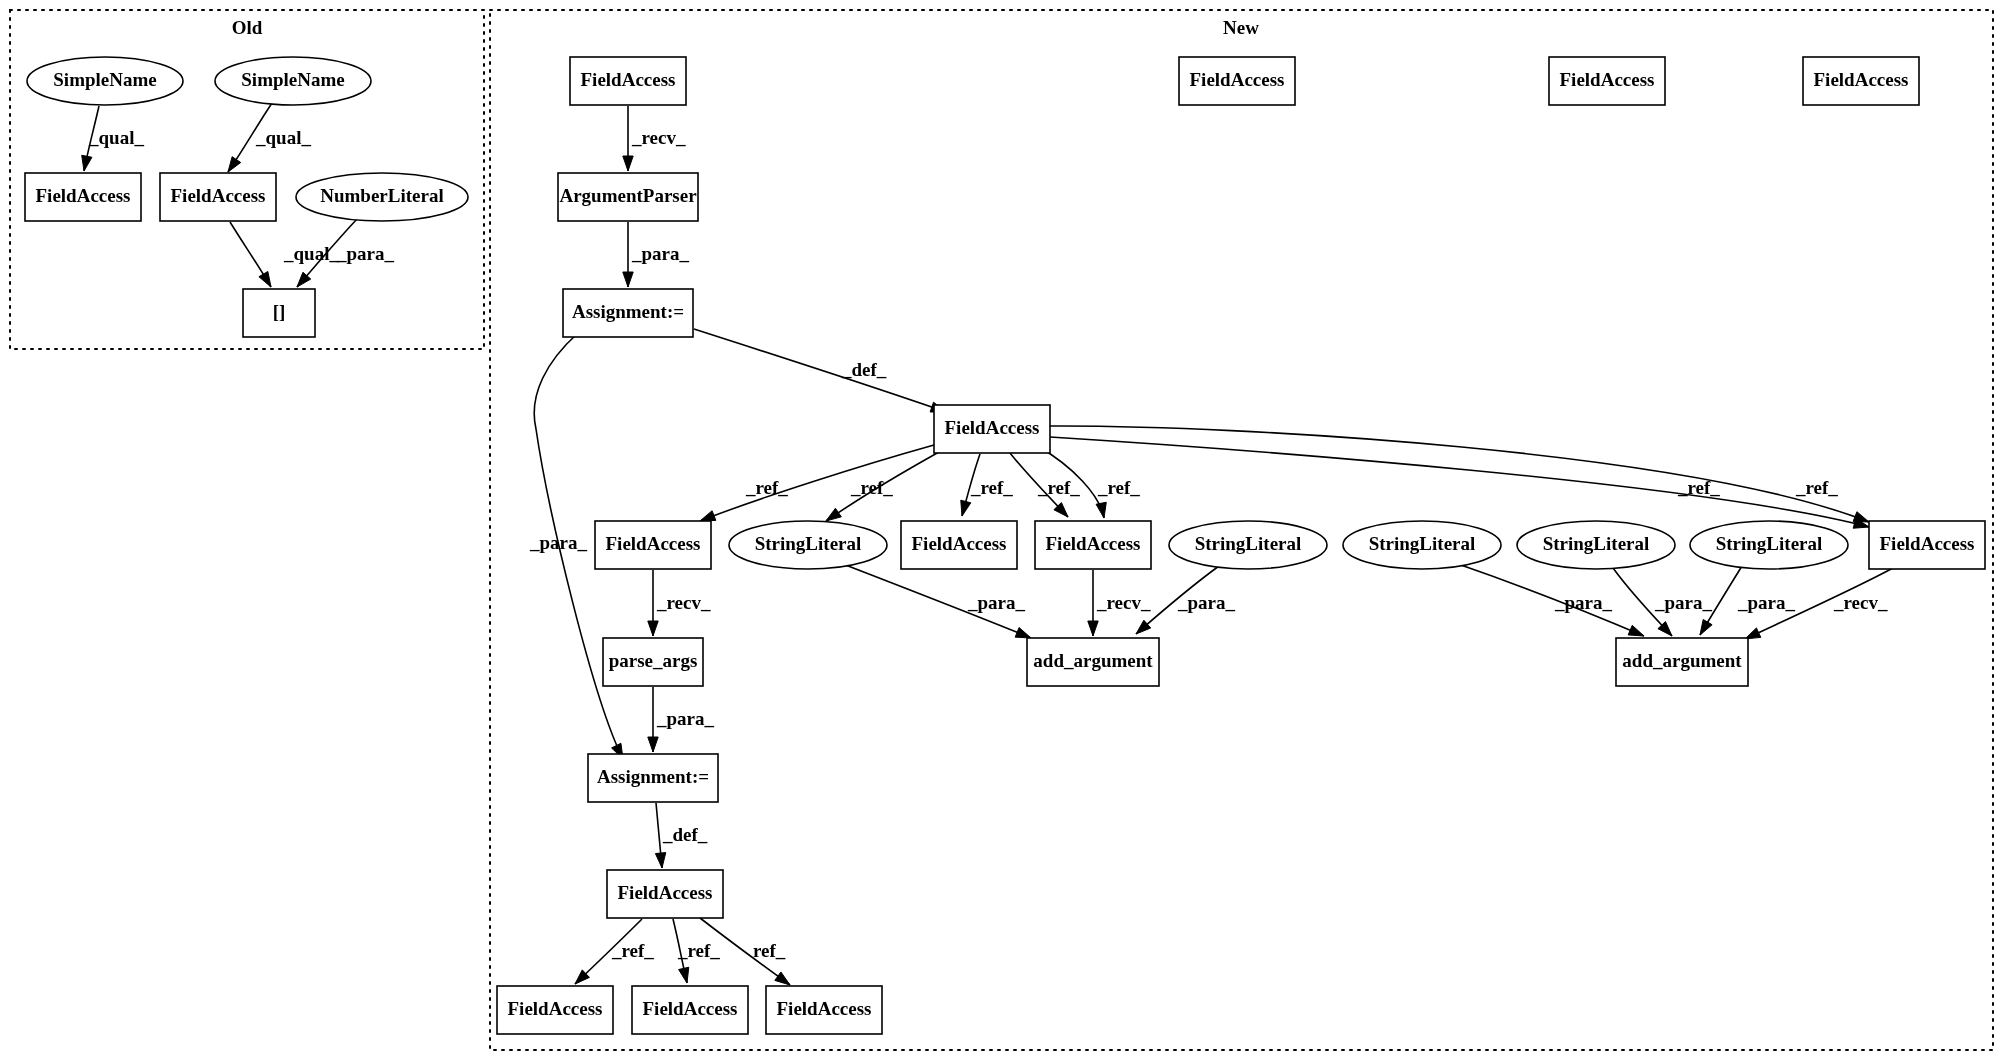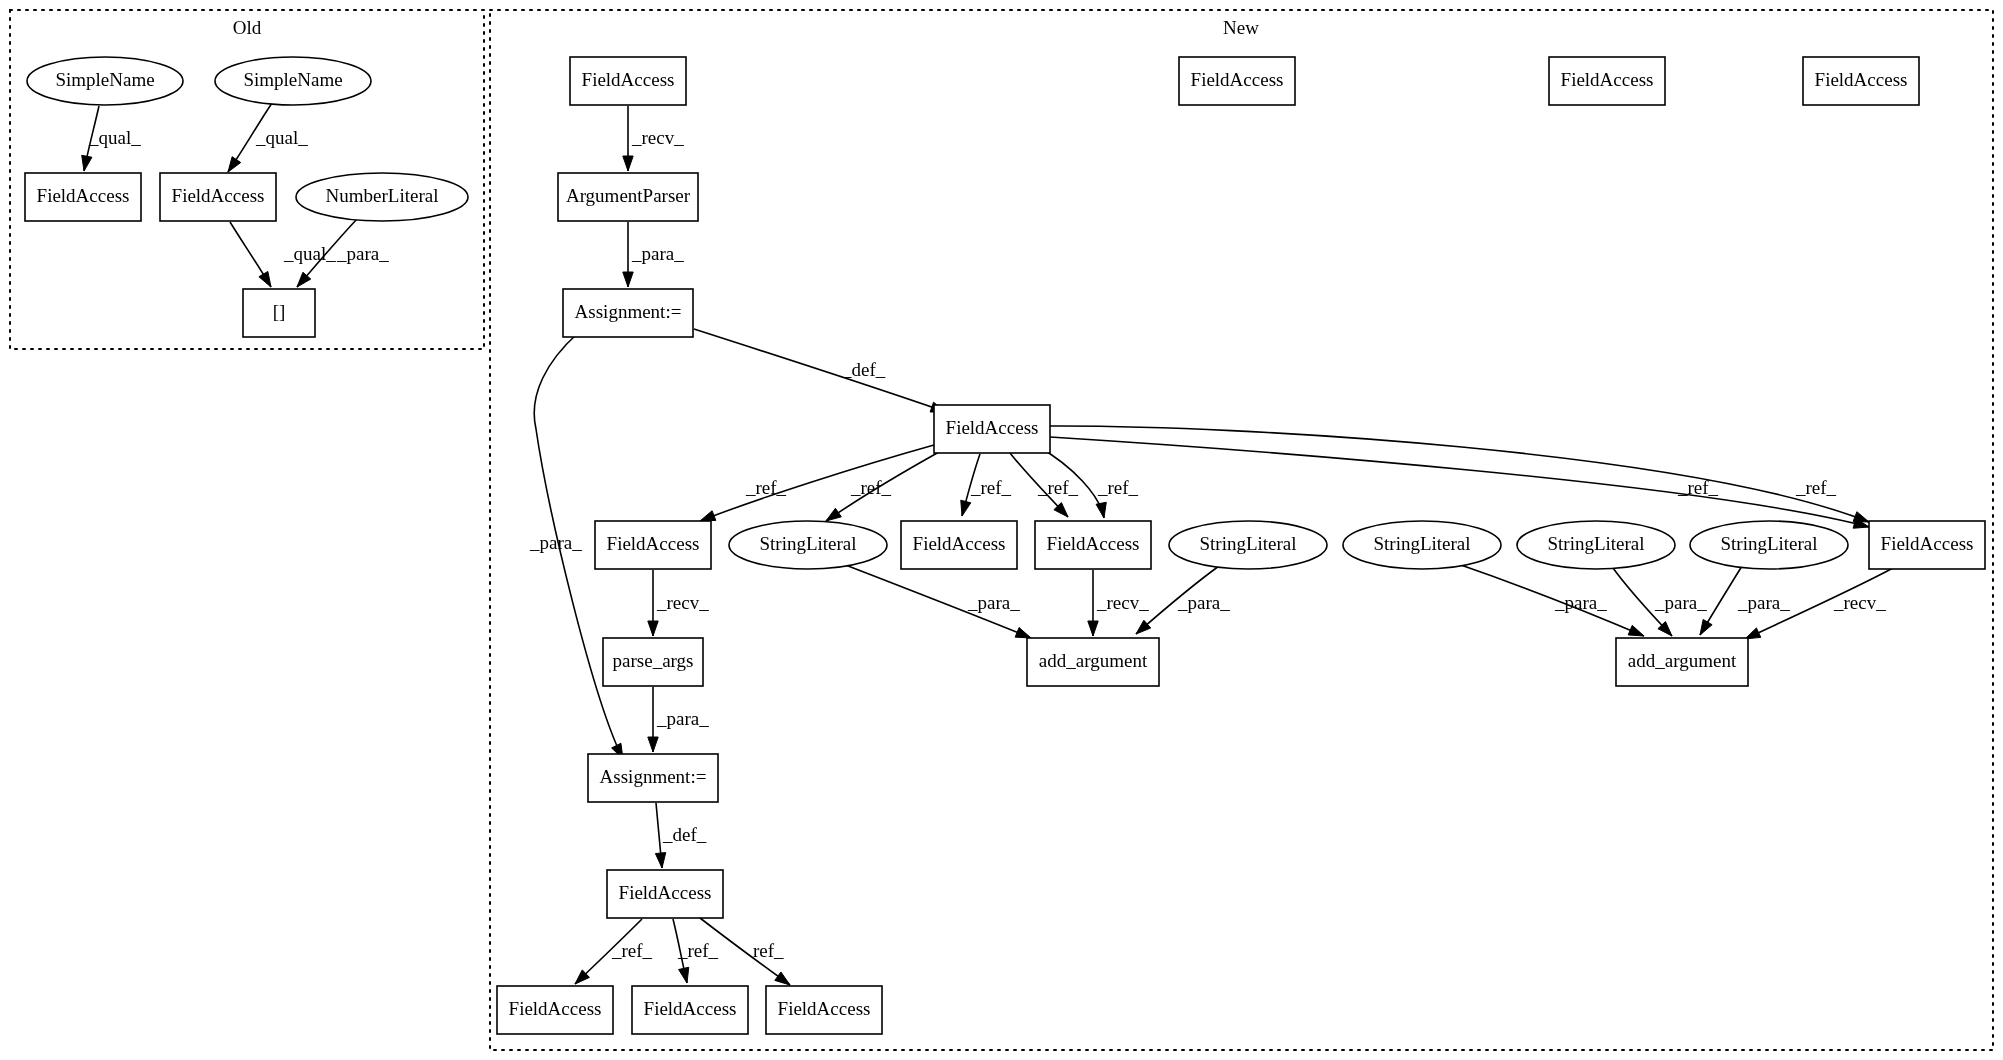--- a/index.html
+++ b/index.html
@@ -6,20 +6,21 @@
     margin: 0;
     padding: 0;
     background: #ffffff;
   }
   #canvas-wrap {
     position: relative;
     width: 1698px;
     height: 1060px;
     background: #ffffff;
     font-family: "Liberation Serif", "DejaVu Serif", serif;
+    font-weight: bold;
   }
   svg#graph {
     position: absolute;
     left: 0;
     top: 0;
     width: 2003px;
     height: 1060px;
     display: block;
   }
   .cluster-box {

